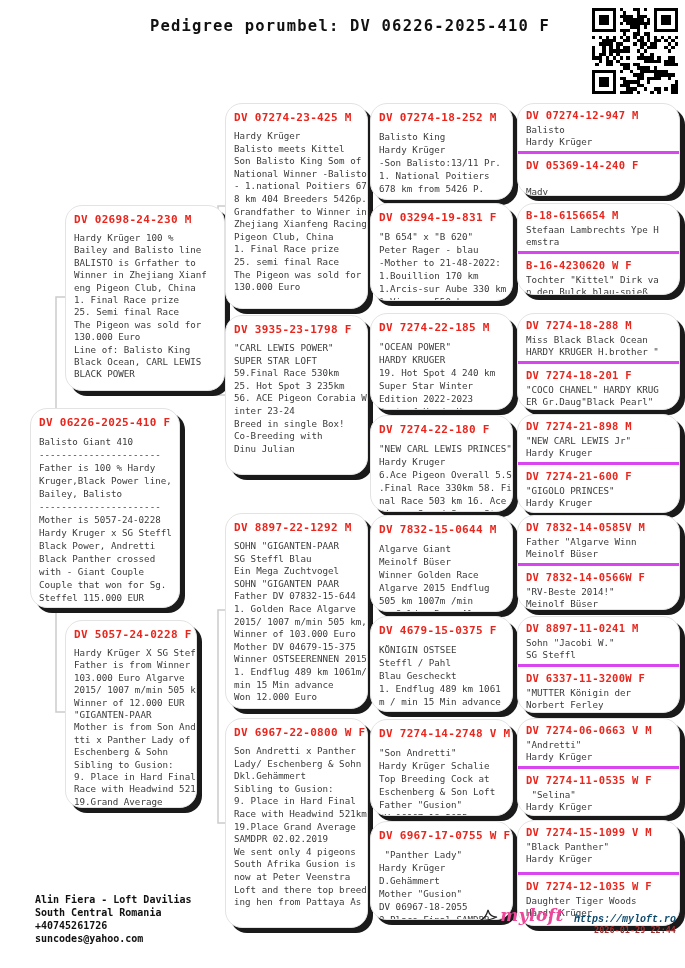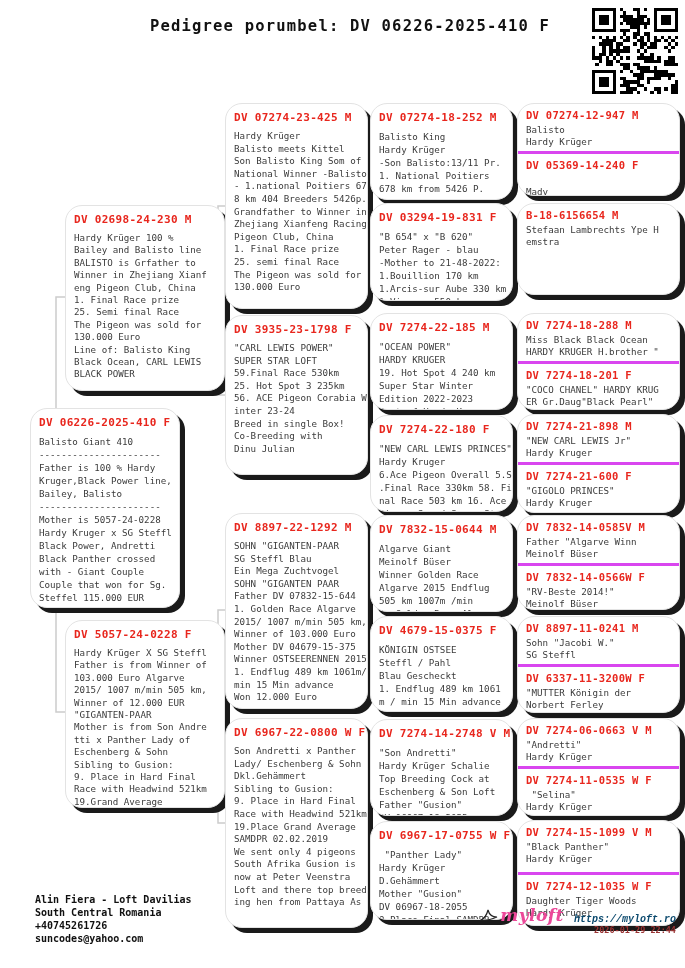--- a/index.html
+++ b/index.html
@@ -409,21 +409,21 @@
         <div class="bl">eng Pigeon Club, China</div>
         <div class="bl">1. Final Race prize</div>
         <div class="bl">25. Semi final Race</div>
         <div class="bl">The Pigeon was sold for</div>
         <div class="bl">130.000 Euro</div>
         <div class="bl">Line of: Balisto King</div>
         <div class="bl">Black Ocean, CARL LEWIS</div>
         <div class="bl">BLACK POWER</div>
       </div>
   </div>
-  <div class="pbox g1" style="left:65px;top:620px;width:160px;height:188px">
+  <div class="pbox g1" style="left:65px;top:620px;width:132px;height:188px">
     <div class="ring">DV 5057-24-0228 F</div>
     <div class="pbody">
         <div class="bl">Hardy Krüger X SG Steffl</div>
         <div class="bl">Father is from Winner of</div>
         <div class="bl">103.000 Euro Algarve</div>
         <div class="bl">2015/ 1007 m/min 505 km,</div>
         <div class="bl">Winner of 12.000 EUR</div>
         <div class="bl">"GIGANTEN-PAAR</div>
         <div class="bl">Mother is from Son Andre</div>
         <div class="bl">tti x Panther Lady of</div>
@@ -609,20 +609,27 @@
     </div>
   </div>
   <div class="pbox gcontainer" style="left:517px;top:203px;width:163px;height:92px">
     <div class="gentry">
       <div class="ring">B-18-6156654 M</div>
       <div class="pbody">
           <div class="bl">Stefaan Lambrechts Ype H</div>
           <div class="bl">emstra</div>
         </div>
     </div>
+    <div class="gentry second">
+      <div class="ring">B-16-4230620 W F</div>
+      <div class="pbody">
+          <div class="bl">Tochter "Kittel" Dirk va</div>
+          <div class="bl">n den Bulck blau-spieß</div>
+        </div>
+    </div>
   </div>
   <div class="pbox gcontainer" style="left:517px;top:313px;width:163px;height:97px">
     <div class="gentry">
       <div class="ring">DV 7274-18-288 M</div>
       <div class="pbody">
           <div class="bl">Miss Black Black Ocean</div>
           <div class="bl">HARDY KRUGER H.brother "</div>
         </div>
     </div>
     <div class="gentry second">

